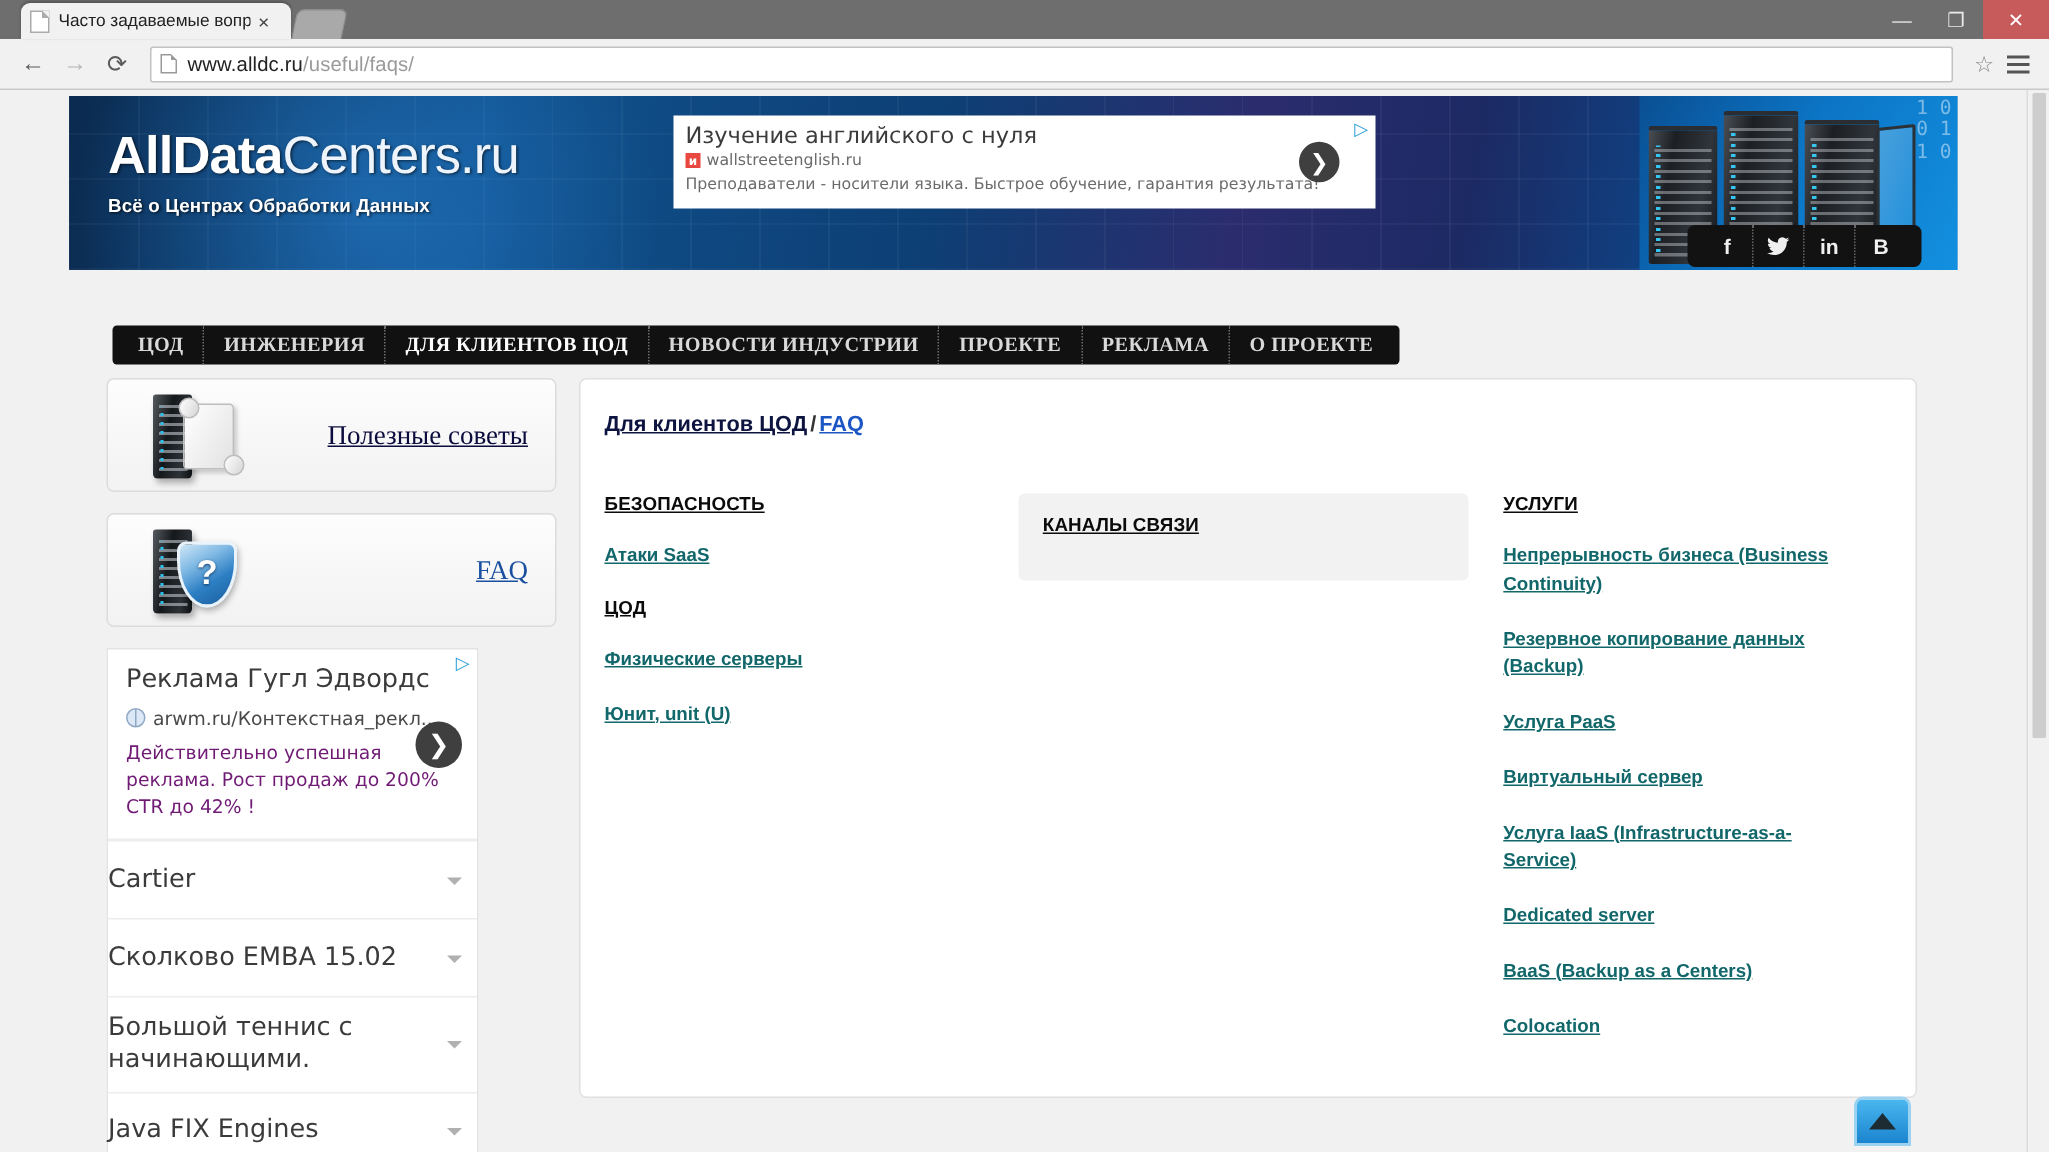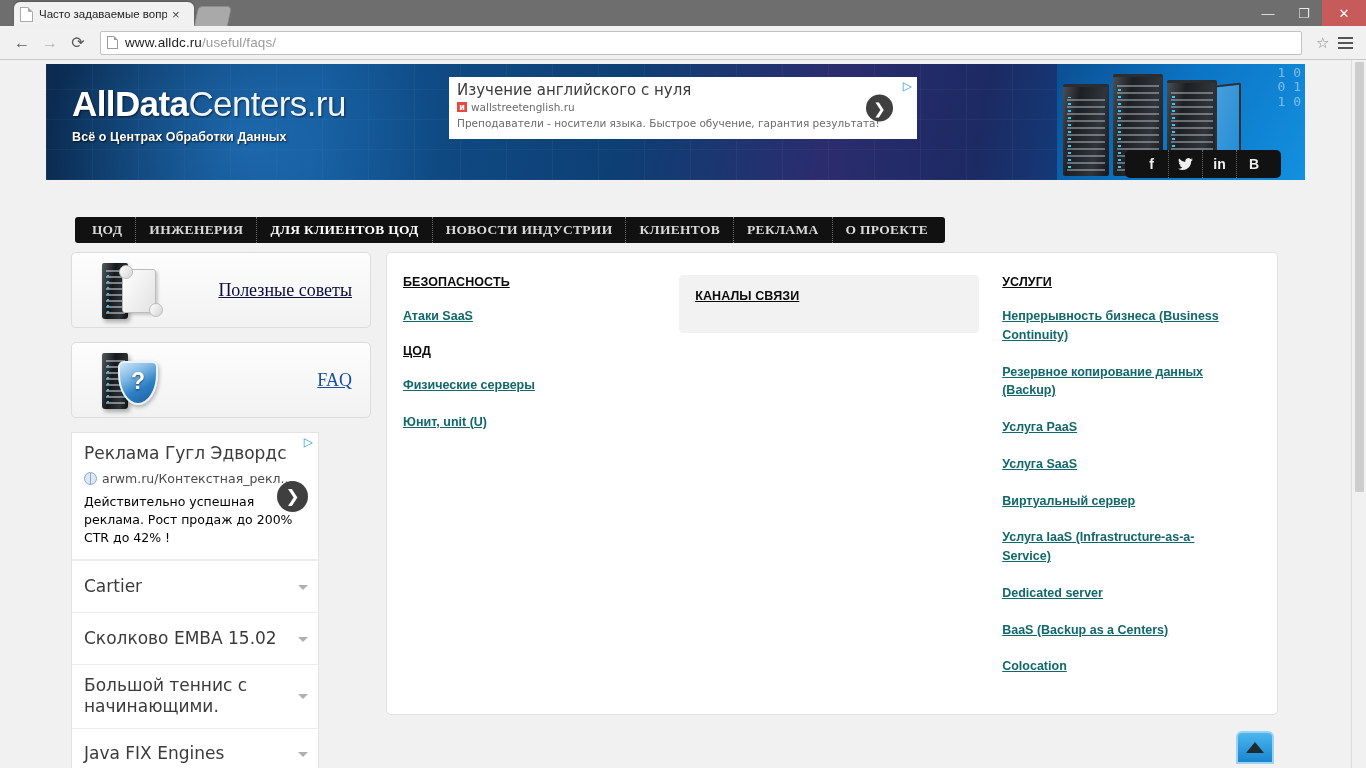--- a/index.html
+++ b/index.html
@@ -184,21 +184,21 @@
     background: #3f3f3f; color: #fff; font-size: 15px;
     display: flex; align-items: center; justify-content: center;
   }
   .admark {
     position: absolute; right: 5px; top: 3px;
     color: #2b9fd8; font-size: 12px; line-height: 1;
   }
 
   
   .racks {
-    position: absolute; right: 0; top: 0; width: 248px; height: 116px;
+    position: absolute; right: 0; top: 0; width: 212px; height: 116px;
     background: linear-gradient(120deg, #0a4f93 0%, #0c74c4 45%, #1390e0 100%);
     overflow: hidden;
   }
   .binary {
     position: absolute; right: 4px; top: 2px;
     color: rgba(255,255,255,.45); font-size: 13px;
     font-family: "DejaVu Sans Mono", monospace;
     line-height: 1.1; text-align: right;
   }
   .rack {
@@ -344,33 +344,33 @@
   .g-globe {
     width: 13px; height: 13px; border-radius: 50%;
     border: 1px solid #8fa8c4; background: #dce8f5;
     flex: 0 0 13px; position: relative;
   }
   .g-globe:after {
     content: ""; position: absolute; left: 5px; top: 0; bottom: 0;
     width: 1px; background: #8fa8c4;
   }
   .g-ad-desc {
-    margin-top: 7px; font-size: 12.5px; color: #000000; line-height: 1.45;
+    margin-top: 7px; font-size: 12.5px; color: #701a75; line-height: 1.45;
     font-family: "DejaVu Sans", sans-serif;
   }
   .g-ad-arrow {
     position: absolute; right: 10px; top: 48px;
     width: 31px; height: 31px; border-radius: 50%;
     background: #3f3f3f; color: #fff; font-size: 17px;
     display: flex; align-items: center; justify-content: center;
     cursor: pointer;
   }
   .g-item {
     border-top: 1px solid #ededed;
-    padding: 10px 30px 10px 12px;
+    padding: 10px 30px 10px 0;
     position: relative; min-height: 52px;
     display: flex; align-items: center;
     background: #fff;
   }
   .g-item-title {
     font-size: 17px; color: #3b3b3b; line-height: 1.25;
     font-family: "DejaVu Sans", sans-serif;
   }
   .g-caret {
     position: absolute; right: 10px; top: 50%;
@@ -507,21 +507,21 @@
           <div class="social-item">in</div>
           <div class="social-item">В</div>
         </div>
       </div>
 
       <div class="mainnav">
         <div class="mainnav-item">ЦОД</div>
         <div class="mainnav-item">ИНЖЕНЕРИЯ</div>
         <div class="mainnav-item active">ДЛЯ КЛИЕНТОВ ЦОД</div>
         <div class="mainnav-item">НОВОСТИ ИНДУСТРИИ</div>
-        <div class="mainnav-item">КЛИЕНТОВ</div>
+        <div class="mainnav-item">ПРОЕКТЕ</div>
         <div class="mainnav-item">РЕКЛАМА</div>
         <div class="mainnav-item">О ПРОЕКТЕ</div>
       </div>
 
       <div class="body-wrap">
 
         <div class="sidebar">
 
           <div class="side-box">
             <div class="side-icon">
@@ -567,20 +567,23 @@
             </div>
             <div class="g-item">
               <div class="g-item-title">Java FIX Engines</div>
               <span class="g-caret"></span>
             </div>
 
           </div>
         </div>
 
         <div class="content">
+          <div class="breadcrumb">
+            <a class="bc-parent">Для клиентов ЦОД</a><span class="bc-sep">/</span><a class="bc-current">FAQ</a>
+          </div>
 
           <div class="cols">
 
             <div class="col col-1">
               <div class="sec-head">БЕЗОПАСНОСТЬ</div>
               <a class="faq-link">Атаки SaaS</a>
               <div class="sec-head sp">ЦОД</div>
               <a class="faq-link">Физические серверы</a>
               <a class="faq-link">Юнит, unit (U)</a>
             </div>
@@ -589,21 +592,20 @@
               <div class="gray-box">
                 <div class="sec-head">КАНАЛЫ СВЯЗИ</div>
               </div>
             </div>
 
             <div class="col col-3">
               <div class="sec-head">УСЛУГИ</div>
               <a class="faq-link">Непрерывность бизнеса (Business Continuity)</a>
               <a class="faq-link">Резервное копирование данных (Backup)</a>
               <a class="faq-link">Услуга PaaS</a>
-              <a class="faq-link">Услуга SaaS</a>
               <a class="faq-link">Виртуальный сервер</a>
               <a class="faq-link">Услуга IaaS (Infrastructure-as-a-Service)</a>
               <a class="faq-link">Dedicated server</a>
               <a class="faq-link">BaaS (Backup as a Centers)</a>
               <a class="faq-link">Colocation</a>
             </div>
 
           </div>
         </div>
       </div>

